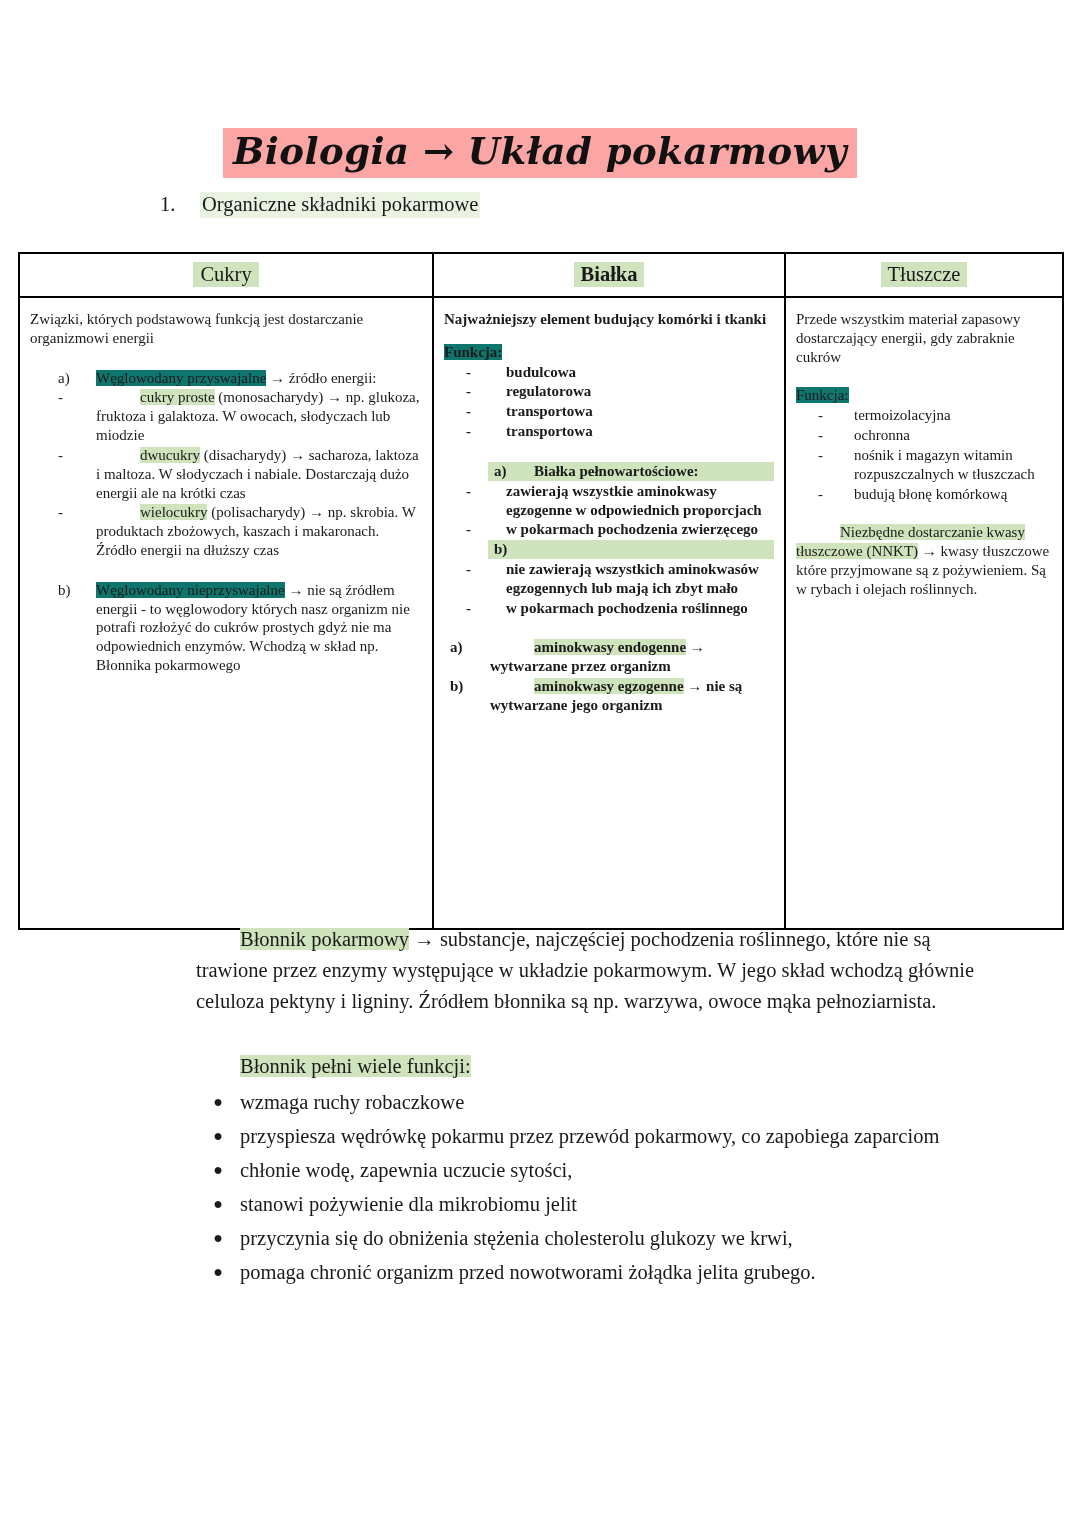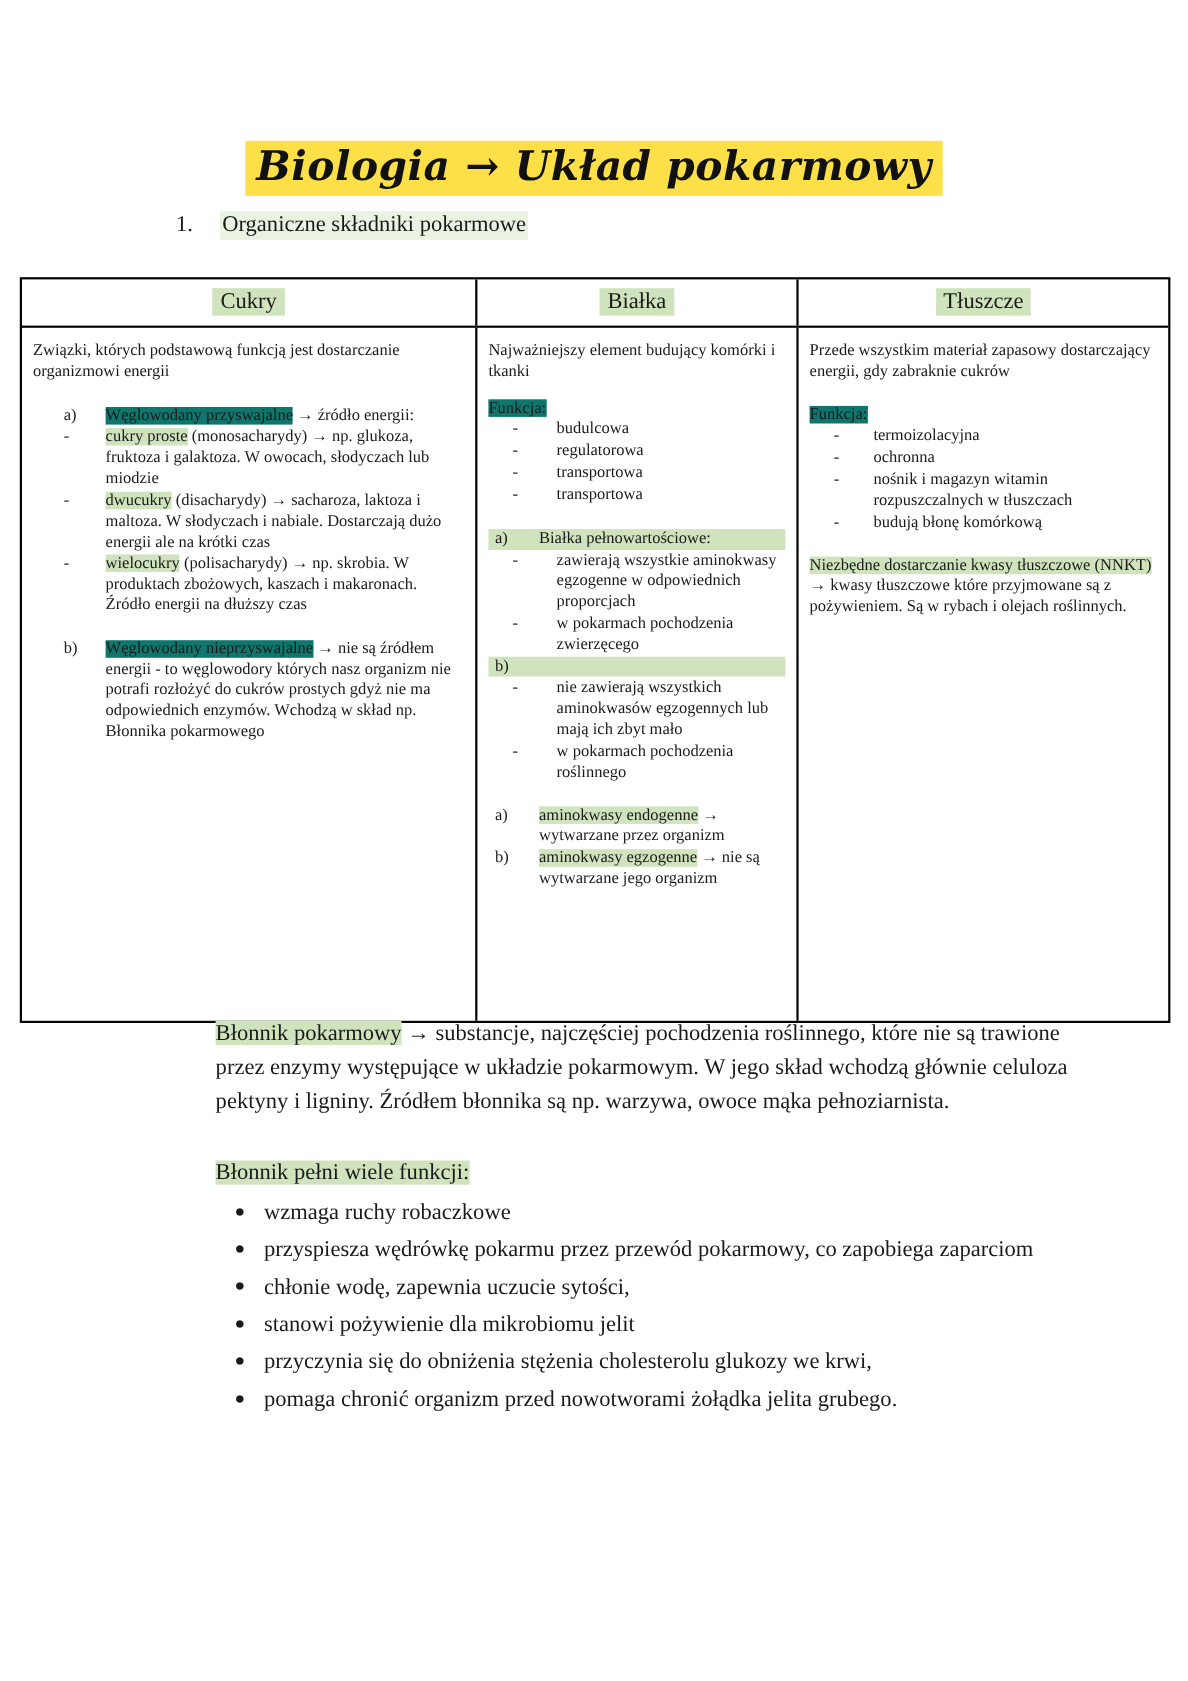--- a/index.html
+++ b/index.html
@@ -23,21 +23,21 @@
     box-sizing: border-box;
   }
 
   
   .title-wrap {
     text-align: center;
     padding-top: 128px;
   }
   .doc-title {
     display: inline-block;
-    background: #fde047;
+    background: #fca5a5;
     font-family: "DejaVu Serif", "Liberation Serif", serif;
     font-style: italic;
     font-weight: bold;
     font-size: 37px;
     letter-spacing: 0.5px;
     padding: 3px 10px 6px 10px;
     line-height: 1.12;
     color: #111;
   }
 
@@ -67,21 +67,21 @@
     flex-direction: column;
   }
   .thead {
     display: flex;
     border-bottom: 2px solid #000;
   }
   .tbody {
     display: flex;
   }
   .col-1 { width: 412px; }
-  .col-2 { width: 292px; }
+  .col-2 { width: 352px; font-weight: bold; }
   .col-3 { width: 278px; flex: 1 1 auto; }
 
   .thead .cell {
     text-align: center;
     padding: 9px 0 10px 0;
     font-size: 20.5px;
     box-sizing: border-box;
   }
   .thead .cell + .cell { border-left: 2px solid #000; }
   .thead .hl {
@@ -92,21 +92,21 @@
   .tbody .cell {
     padding: 12px 10px 12px 10px;
     box-sizing: border-box;
     font-size: 15px;
     line-height: 1.255;
   }
   .tbody .cell + .cell { border-left: 2px solid #000; }
   .tbody .col-1 { min-height: 630px; }
 
   
-  .g  { background: #cfe3bc; }     
+  .g  { background: #cfe3bc; margin-left: 44px; }     
   .b  { background: #0f766e; }
 
   
   .lead { margin: 0 0 0 0; }
   .gap-s { height: 14px; }
   .gap-m { height: 20px; }
 
   .li {
     display: flex;
     margin-top: 1px;

